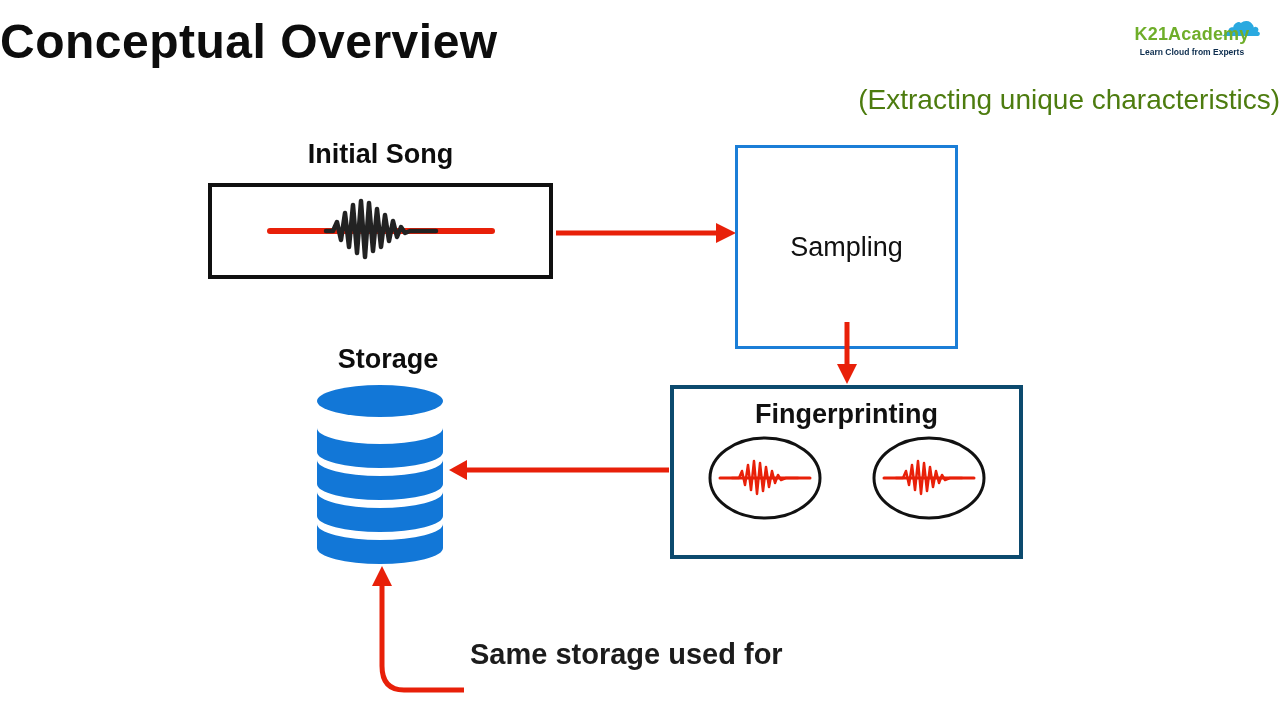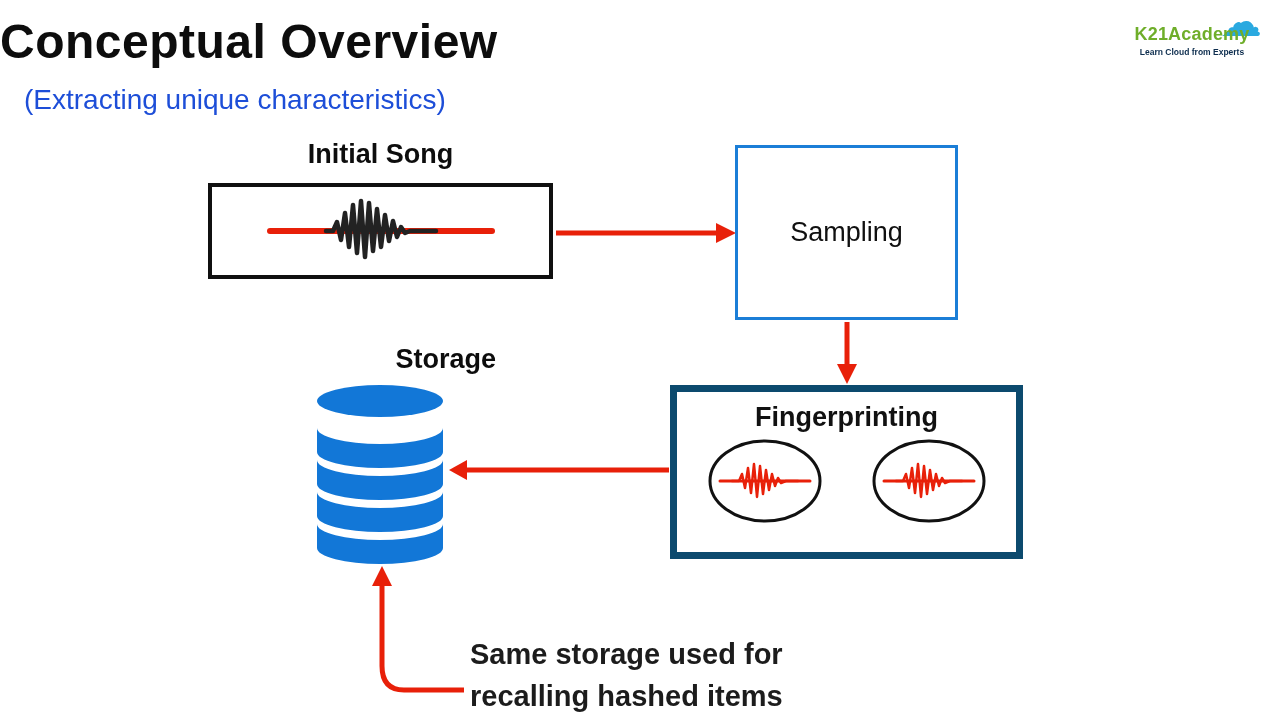--- a/index.html
+++ b/index.html
@@ -14,52 +14,52 @@
   .abs { position:absolute; }
 
   .title {
     top:14px; left:0; width:100%;
     text-align:left;
     font-size:48px; font-weight:bold;
     color:#0d0d0d; letter-spacing:0.5px;
   }
   .subtitle {
     top:84px; left:0; width:100%;
-    text-align:left;
-    font-size:28px; color:#1d4ed8;padding-left:24px;
+    text-align:right;
+    font-size:28px; color:#4d7c0f;padding-left:24px;
   }
 
   .logo { top:4px; right:8px; width:160px; text-align:center; }
   .logo .cloud {
     font-size:42px; line-height:0.85; color:#2aa9e0;
     text-align:right; padding-right:10px; margin-bottom:-16px;
   }
   .logo .brand { font-size:18px; font-weight:bold; color:#6fae2a; letter-spacing:0.2px; }
   .logo .tagline { font-size:8.5px; font-weight:bold; color:#0d2d4e; margin-top:2px; }
 
   .diagram-label { font-size:27px; font-weight:bold; color:#0d0d0d; text-align:center; }
   .initial-song-label { left:208px; top:139px; width:345px; }
-  .storage-label     { left:296px; top:344px; width:200px;text-align:right; }
+  .storage-label     { left:288px; top:344px; width:200px; }
 
   .wave-box {
     left:208px; top:183px; width:345px; height:96px;
     border:4px solid #101010; background:#fff;
     display:flex; align-items:center; justify-content:center;
   }
 
   .sampling-box {
-    left:735px; top:145px; width:223px; height:175px;
+    left:735px; top:145px; width:223px; height:204px;
     border:3px solid #1b7ed7; background:#fff;
     display:flex; flex-direction:column; align-items:center; justify-content:center;
     font-size:27px; line-height:1.5; color:#101010;
   }
 
   .fp-box {
     left:670px; top:385px; width:353px; height:174px;
-    border:7px solid #0c4a6e; background:#fff;
+    border:4px solid #0c4a6e; background:#fff;
   }
   .fp-label { margin-top:10px; font-size:27px; font-weight:bold; text-align:center; }
   .fp-row { display:flex; justify-content:center; gap:46px; margin-top:4px; }
 
   .note {
     left:470px; top:633px;
     font-size:29px; line-height:1.45; color:#1c1c1c;font-weight:bold;
   }
 </style>
 </head>
@@ -128,14 +128,13 @@
   <polygon points="20,4 2,14 20,24" fill="#e82009"></polygon>
 </svg>
 
 <svg class="abs" style="left:360px; top:560px;" width="112" height="142" viewBox="0 0 112 142">
   <path d="M 104 130 H 44 Q 22 130 22 106 V 24" fill="none" stroke="#e82009" stroke-width="5"></path>
   <polygon points="12,26 32,26 22,6" fill="#e82009"></polygon>
 </svg>
 
 <div class="abs note">
   <div>Same storage used for</div>
-  <div>recalling hashed items</div>
 </div>
 
 </body></html>

